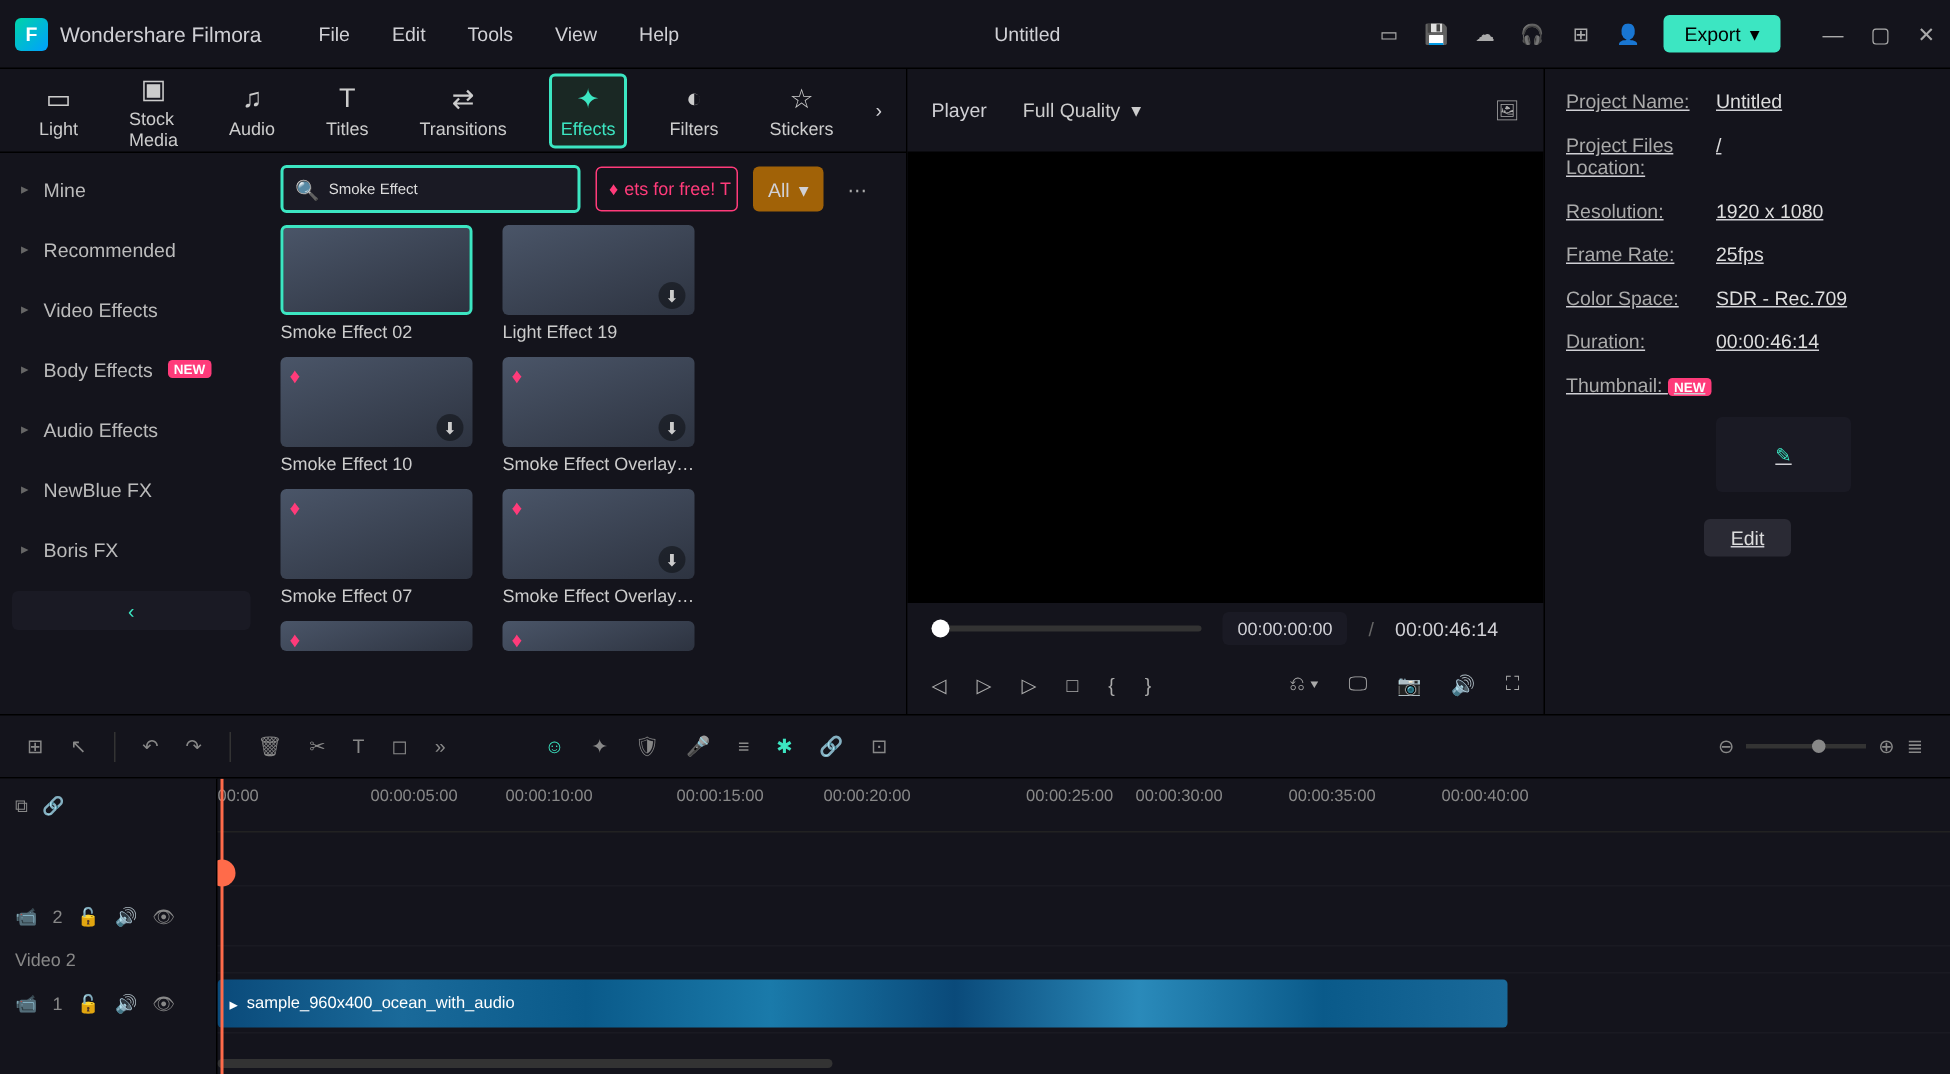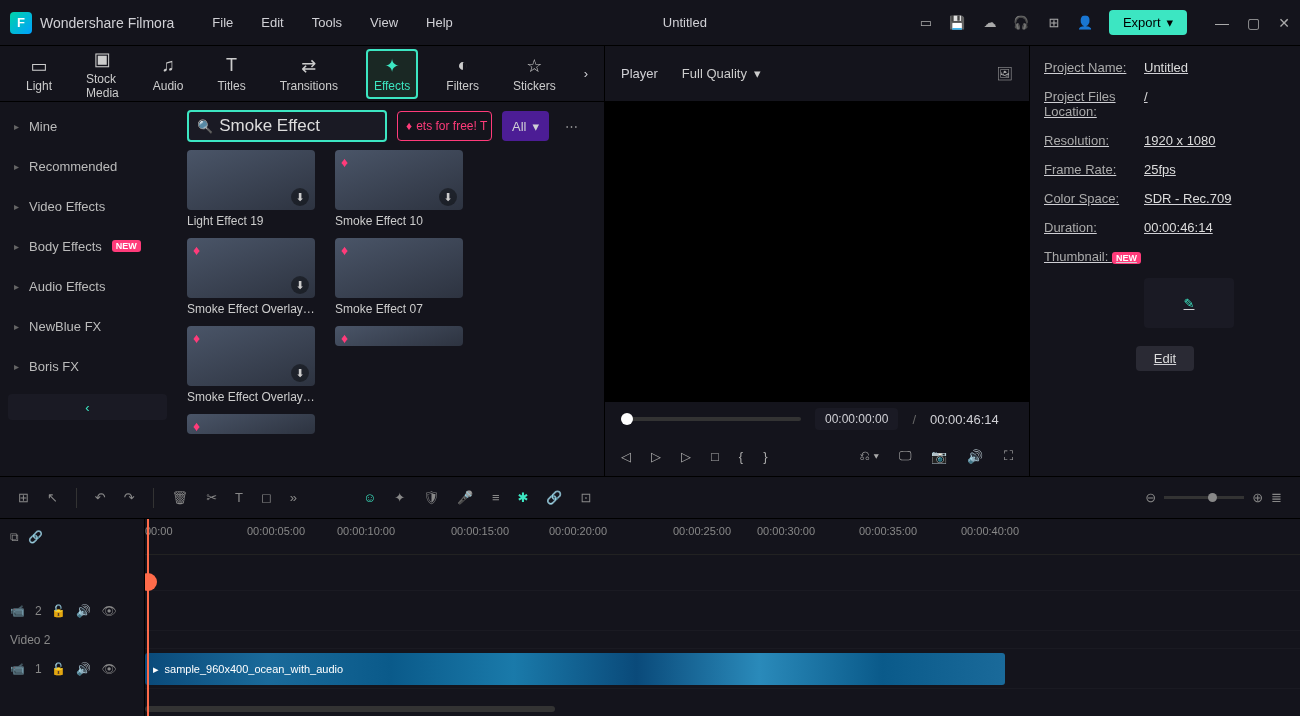--- a/index.html
+++ b/index.html
@@ -25,23 +25,23 @@
 .media-body { display:flex; flex:1; overflow:hidden; }
 .sidebar { width:175px; background:#14141c; display:flex; flex-direction:column; padding-top:4px; }
 .side-item { height:40px; display:flex; align-items:center; padding:0 14px; gap:10px; cursor:pointer; color:#bbb; }
 .side-item .chev { color:#666; font-size:10px; }
 .new-badge { background:#ff3b7a; color:#fff; font-size:9px; padding:1px 4px; border-radius:3px; font-weight:bold; }
 .side-collapse { margin-top:auto; height:26px; background:#1a1a24; margin:8px; border-radius:4px; display:flex;align-items:center;justify-content:center;cursor:pointer;color:#3ce6c2; }
 
 .grid-area { flex:1; display:flex; flex-direction:column; background:#14141c; }
 .grid-top { height:48px; display:flex; align-items:center; padding:0 12px; gap:10px; }
 .search { flex:0 0 200px; border:2px solid #3ce6c2; border-radius:4px; height:32px; display:flex; align-items:center; padding:0 8px; background:#1a1a24; gap:6px; }
-.search input { background:transparent; border:none; color:#ddd; outline:none; width:100%; font-size:17px; }
+.search input { background:transparent; border:none; color:#ddd; outline:none; width:100%; font-size:10px; }
 .promo { border:1px solid #ff3b7a; border-radius:4px; height:30px; padding:0 8px; display:flex;align-items:center;gap:4px;color:#ff3b7a;font-size:12px;overflow:hidden;white-space:nowrap;cursor:pointer;width:95px; }
-.all-dd { background:#4c1d95; border-radius:4px; height:30px; padding:0 10px; display:flex;align-items:center;gap:6px;cursor:pointer; }
+.all-dd { background:#a16207; border-radius:4px; height:30px; padding:0 10px; display:flex;align-items:center;gap:6px;cursor:pointer; }
 .more-dots { cursor:pointer; color:#aaa; padding:0 6px; }
 
 .thumbs { flex:1; overflow:auto; padding:0 12px 8px; display:grid; grid-template-columns:repeat(2,128px); gap:10px 20px; align-content:start; }
 .thumb { display:flex; flex-direction:column; gap:4px; cursor:pointer; }
 .thumb .img { width:128px; height:60px; background:linear-gradient(160deg,#4a5568,#2d3340); border-radius:4px; position:relative; }
 .thumb.sel .img { border:2px solid #3ce6c2; }
 .thumb .gem { position:absolute; top:4px; left:6px; color:#ff3b7a; font-size:14px; }
 .thumb .dl { position:absolute; bottom:4px; right:6px; color:#ccc; background:rgba(0,0,0,.4); border-radius:50%; width:18px;height:18px;display:flex;align-items:center;justify-content:center;font-size:11px; }
 .thumb .lbl { font-size:12px; color:#ccc; white-space:nowrap; overflow:hidden; text-overflow:ellipsis; }
 
@@ -204,20 +204,24 @@
               <span>♦</span>
               <span>ets for free! T</span>
             </div>
           <div class="all-dd">
               <span>All</span>
               <span>▾</span>
             </div>
           <span class="more-dots">⋯</span>
         </div>
         <div class="thumbs" id="thumbs">
+            <div class="thumb sel">
+              <div class="img" style=""></div>
+              <div class="lbl">Smoke Effect 02</div>
+            </div>
             <div class="thumb">
               <div class="img" style="">
                 <span class="dl">⬇</span>
               </div>
               <div class="lbl">Light Effect 19</div>
             </div>
             <div class="thumb">
               <div class="img" style="">
                 <span class="gem">♦</span>
                 <span class="dl">⬇</span>
@@ -383,21 +387,21 @@
       </div>
     </div>
     <div class="tl-right">
       <div class="playhead"></div>
       <div class="ruler" id="ruler">
           <span class="tick" style="left: 0px;">00:00</span>
           <span class="tick" style="left: 102px;">00:00:05:00</span>
           <span class="tick" style="left: 192px;">00:00:10:00</span>
           <span class="tick" style="left: 306px;">00:00:15:00</span>
           <span class="tick" style="left: 404px;">00:00:20:00</span>
-          <span class="tick" style="left: 528px;">00:00:25:00</span>
+          <span class="tick" style="left: 539px;">00:00:25:00</span>
           <span class="tick" style="left: 612px;">00:00:30:00</span>
           <span class="tick" style="left: 714px;">00:00:35:00</span>
           <span class="tick" style="left: 816px;">00:00:40:00</span>
         </div>
       <div class="track spacer"></div>
       <div class="track"></div>
       <div class="track" style="height:18px"></div>
       <div class="track">
         <div class="clip">
           <span>▸</span>

